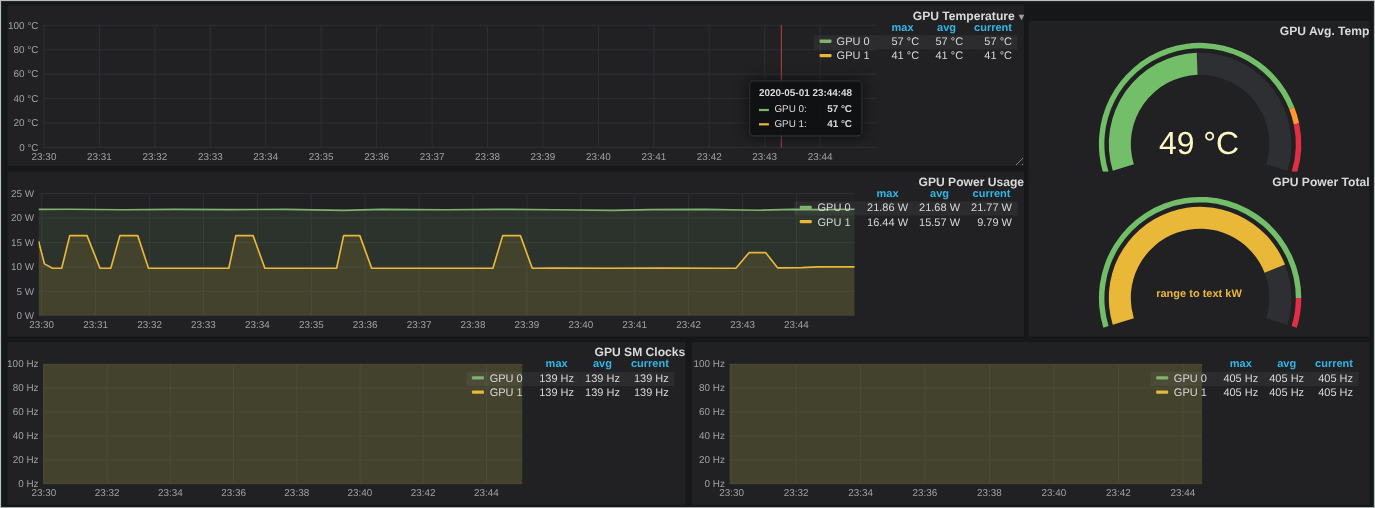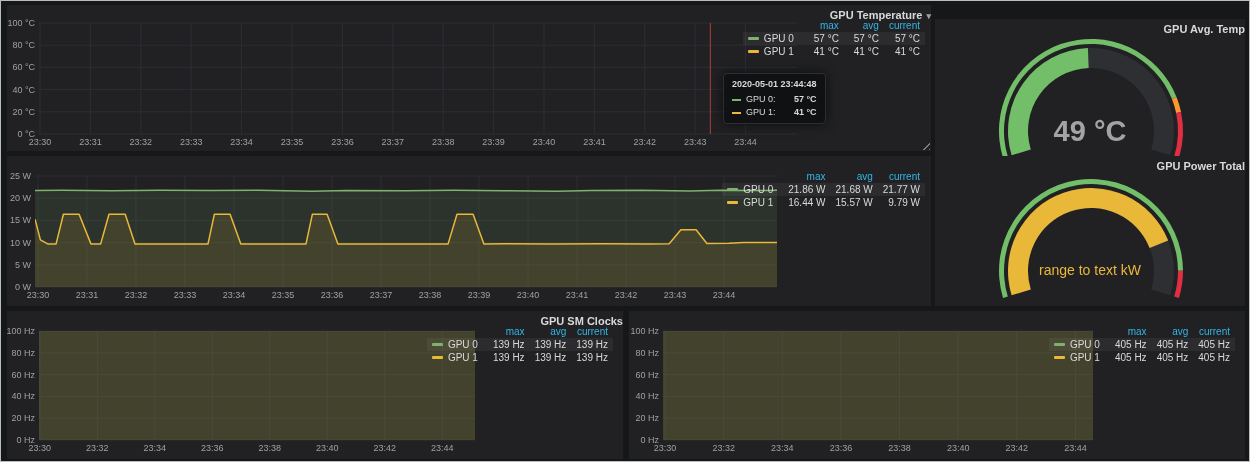--- a/index.html
+++ b/index.html
@@ -14,37 +14,37 @@
     position:absolute;top:0;left:0;right:0;height:16px;
     text-align:right;font-size:11px;font-weight:600;color:#d8d9da;
     padding-top:4px;cursor:pointer;white-space:nowrap;
   }
   .caret{color:#9fa0a2;font-size:9px;margin-left:4px;}
   svg text.tick{fill:#9fa0a2;font-size:9px;font-family:"Liberation Sans",sans-serif;}
   svg line.grid{stroke:#2c2e33;stroke-width:1;}
   .legend{position:absolute;font-size:10px;color:#d8d9da;}
   .legend table{border-collapse:collapse;}
   .legend td{padding:1px 5px;white-space:nowrap;}
-  .legend td.lh{color:#33b5e5;font-weight:400;text-align:right;min-width:40px;}
+  .legend td.lh{color:#33b5e5;font-weight:700;text-align:center;min-width:40px;}
   .legend td.lv{text-align:right;min-width:40px;}
   .legend td.ln{text-align:left;padding-right:10px;}
   .legend tr.hl{background:rgba(255,255,255,0.05);}
   .legend .dash{display:inline-block;width:11px;height:3px;border-radius:1px;vertical-align:middle;margin-right:5px;margin-top:-2px;}
   .tooltip{
     position:absolute;background:rgba(16,17,19,0.95);border:1px solid #2c2e33;
     border-radius:4px;padding:4px 8px;font-size:9px;line-height:13px;
     box-shadow:0 0 12px rgba(0,0,0,0.6);white-space:nowrap;z-index:5;
   }
   .tooltip .tt-time{font-weight:700;margin-bottom:2px;}
   .tooltip .tt-row{display:flex;align-items:center;}
   .tooltip .tt-row .dash{display:inline-block;width:9px;height:2px;margin-right:5px;}
   .tooltip .tt-row .tt-val{font-weight:700;margin-left:auto;padding-left:14px;}
   .gauge-value{position:absolute;left:0;right:0;text-align:center;font-weight:500;}
-  .gv-temp{top:96px;font-size:29px;color:#a3a3a3;font-weight:bold;}
-  .gv-power{top:106px;font-size:14px;font-weight:400;color:#eab839;}
+  .gv-temp{top:96px;font-size:29px;color:#fef9c3;}
+  .gv-power{top:106px;font-size:10px;font-weight:700;color:#eab839;}
   .resize-handle{
     position:absolute;right:1px;bottom:1px;width:10px;height:10px;cursor:nwse-resize;
     background:repeating-linear-gradient(-45deg,#7b7d80 0 1px,transparent 1px 4px);
     clip-path:polygon(100% 0,100% 100%,0 100%);
   }
 </style>
 </head>
 <body>
 
 <div id="dashboard">
@@ -116,21 +116,21 @@
             </tr>
             <tr class="lr">
               <td class="ln"><span class="dash" style="background:#eab839"></span>GPU 1</td>
               <td class="lv">41 °C</td>
               <td class="lv">41 °C</td>
               <td class="lv">41 °C</td>
             </tr>
           </tbody>
         </table>
       </div>
-    <div class="tooltip" style="left:716px;top:68px;">
+    <div class="tooltip" style="left:674px;top:68px;">
       <div class="tt-time">2020-05-01 23:44:48</div>
       <div class="tt-row">
           <span class="dash" style="background:#7eb26d"></span>
           <span>GPU 0:</span>
           <span class="tt-val">57 °C</span>
         </div>
       <div class="tt-row">
           <span class="dash" style="background:#eab839"></span>
           <span>GPU 1:</span>
           <span class="tt-val">41 °C</span>
@@ -145,20 +145,21 @@
         <path d="M76.63 136.27A83 83 0 1 1 235.37 136.27L216.25 130.42A63 63 0 1 0 95.75 130.42Z" fill="#2d2f33"></path>
         <path d="M76.63 136.27A83 83 0 0 1 152.90 29.06L153.65 49.04A63 63 0 0 0 95.75 130.42Z" fill="#73bf69"></path>
         <path d="M68.02 138.90A92 92 0 0 1 241.59 78.25L236.94 80.09A87 87 0 0 0 72.80 137.44Z" fill="#73bf69"></path>
         <path d="M241.59 78.25A92 92 0 0 1 246.03 93.04L241.13 94.08A87 87 0 0 0 236.94 80.09Z" fill="#ff9830"></path>
         <path d="M246.03 93.04A92 92 0 0 1 243.98 138.90L239.20 137.44A87 87 0 0 0 241.13 94.08Z" fill="#e02f44"></path>
       </svg>
     <div class="gauge-value gv-temp">49 °C</div>
   </div>
 
   <div class="panel" style="left:6px;top:155px;width:924px;height:150px;">
+    <div class="panel-title"><span>GPU Power Usage</span></div>
     <svg width="780" height="132" style="position:absolute;left:0;top:16px;">
         <clipPath id="clip1">
           <rect x="28" y="4" width="742" height="111"></rect>
         </clipPath>
         <line x1="30.940554821664403" x2="30.940554821664403" y1="4" y2="115" class="grid"></line>
         <text x="30.940554821664403" y="126" text-anchor="middle" class="tick">23:30</text>
         <line x1="79.94980184940549" x2="79.94980184940549" y1="4" y2="115" class="grid"></line>
         <text x="79.94980184940549" y="126" text-anchor="middle" class="tick">23:31</text>
         <line x1="128.95904887714659" x2="128.95904887714659" y1="4" y2="115" class="grid"></line>
         <text x="128.95904887714659" y="126" text-anchor="middle" class="tick">23:32</text>

